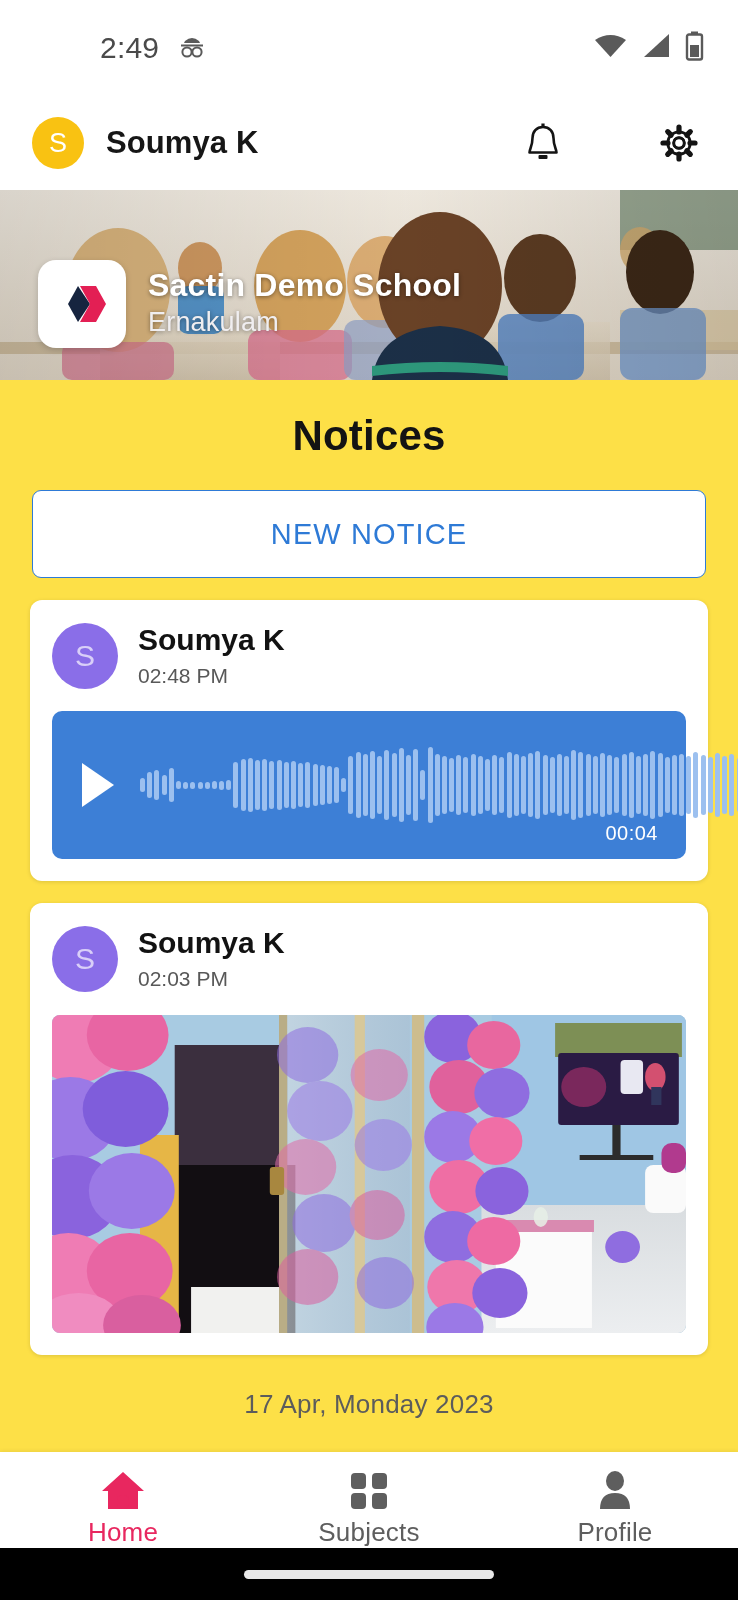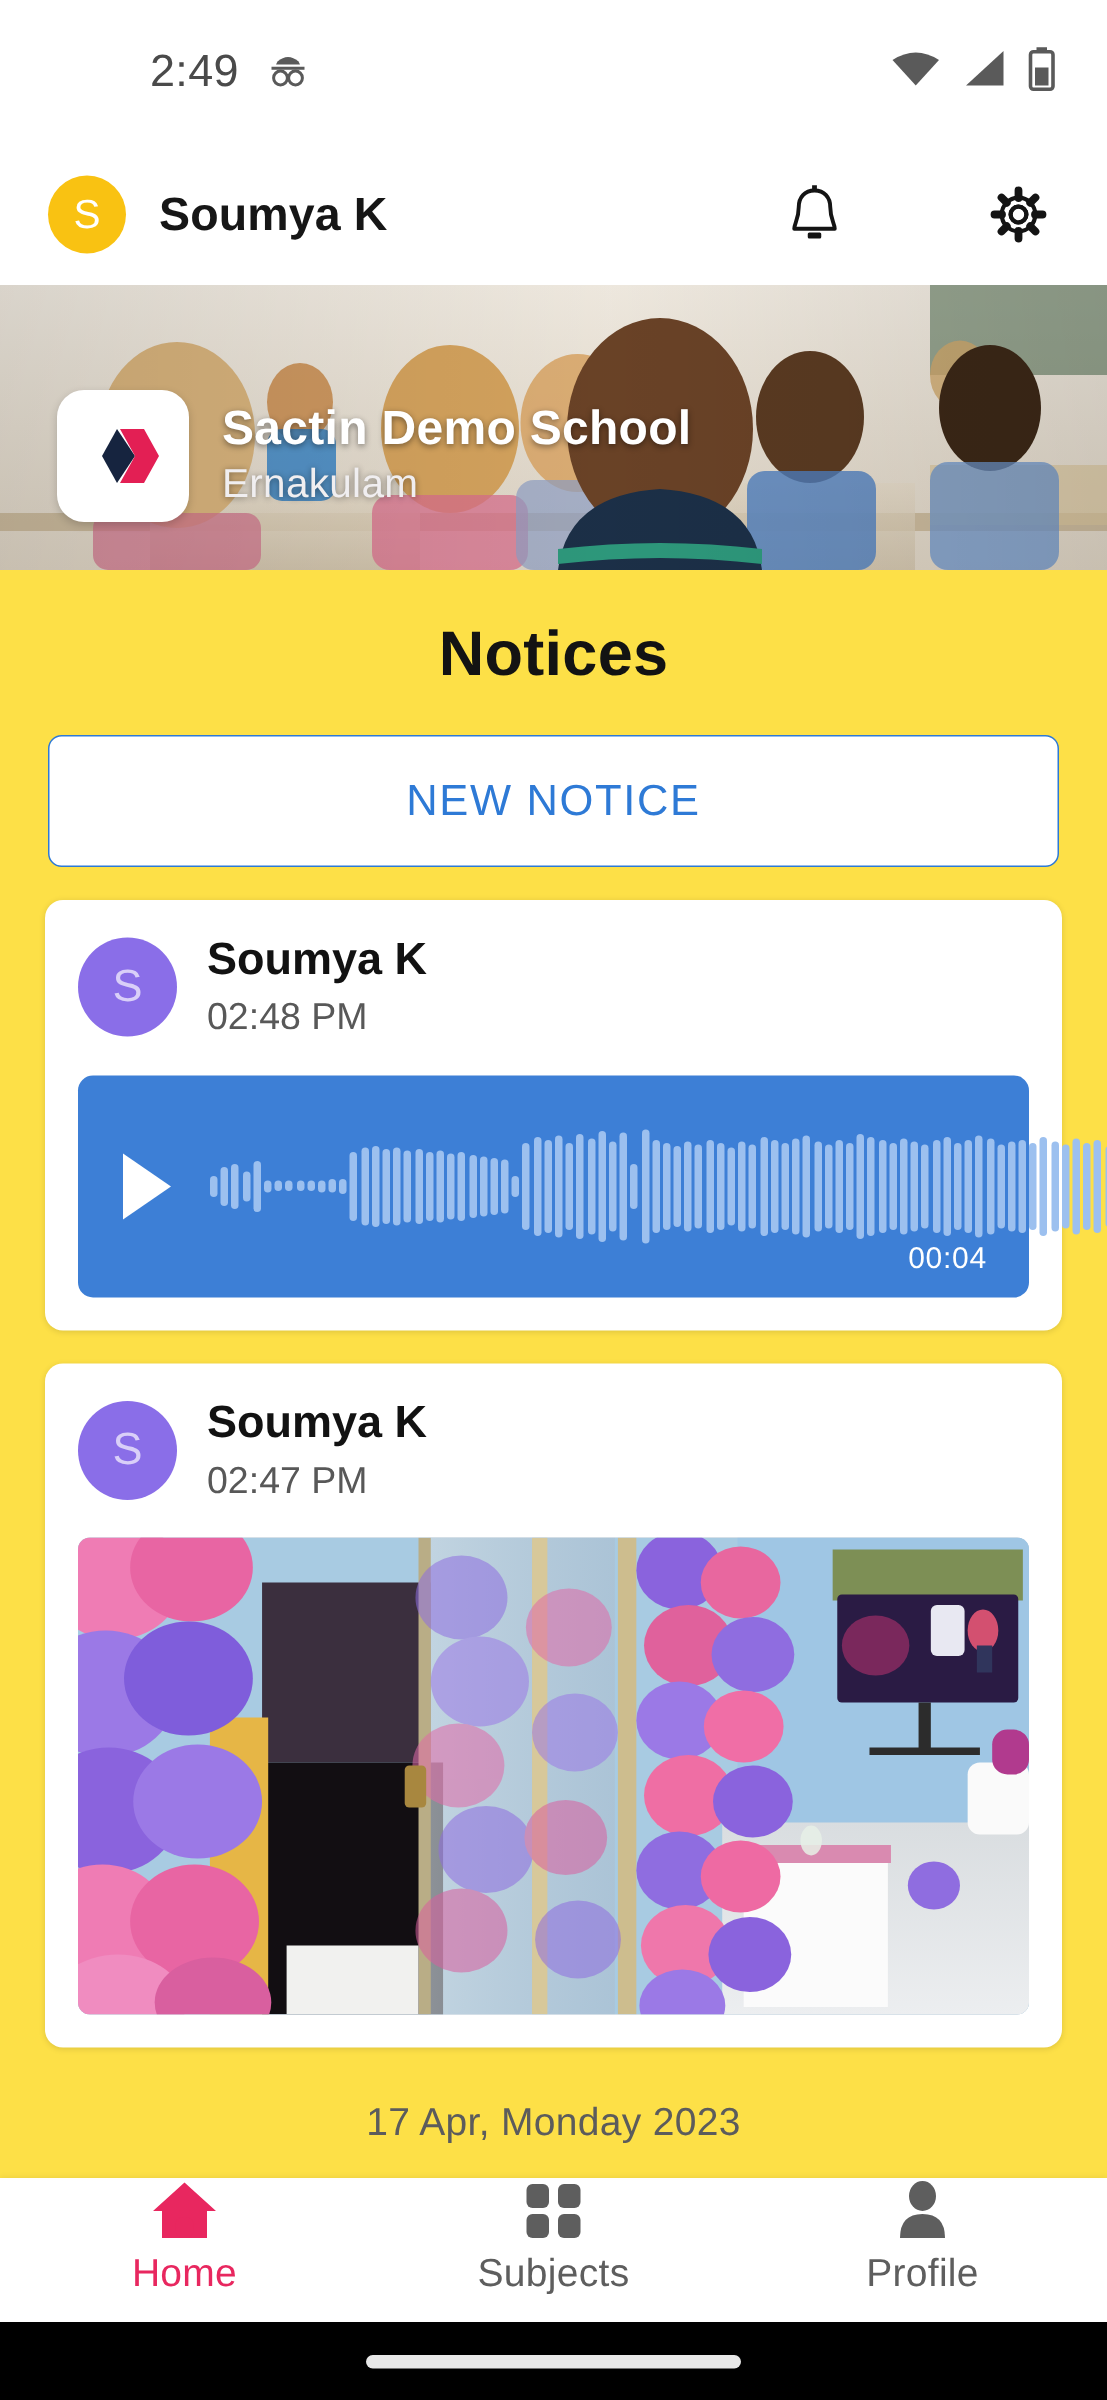--- a/index.html
+++ b/index.html
@@ -82,21 +82,21 @@
     margin:22px 30px 0 30px; background:#ffffff; border-radius:12px;
     box-shadow:0 1px 4px rgba(0,0,0,.13); padding:22px 22px 22px 22px;
   }
   .card-head { display:flex; align-items:center; gap:20px; }
   .avatar-purple {
     width:66px; height:66px; border-radius:50%; background:#8a6ee8;
     display:flex; align-items:center; justify-content:center;
     color:#d9cff8; font-size:30px; flex:none;
   }
   .card-meta-name { font-size:30px; color:#121212; font-weight:600; line-height:1.2; }
-  .card-meta-time { font-size:25px; color:#585858; line-height:1.3; margin-top:4px; }
+  .card-meta-time { font-size:21px; color:#585858; line-height:1.3; margin-top:4px; }
 
   
   .audio-player {
     margin-top:22px; background:#3d7fd6; border-radius:10px; height:148px;
     display:flex; align-items:center; position:relative; padding:0 26px 0 30px;
   }
   .play-triangle {
     width:0; height:0; border-top:22px solid transparent; border-bottom:22px solid transparent;
     border-left:32px solid #ffffff; flex:none; margin-right:26px;
   }
@@ -108,21 +108,21 @@
 
   
   .notice-image {
     margin-top:22px; height:318px; border-radius:8px; overflow:hidden; position:relative;
     background:#b9c7d4;
   }
 
   
   .bottomnav {
     position:absolute; left:0; right:0; bottom:52px; height:96px; background:#ffffff;
-    display:flex; align-items:flex-start; box-shadow:0 -1px 4px rgba(0,0,0,.07);
+    display:flex; align-items:flex-end; box-shadow:0 -1px 4px rgba(0,0,0,.07);
   }
   .navitem {
     flex:1; display:flex; flex-direction:column; align-items:center; justify-content:center; gap:6px;
   }
   .navlabel { font-size:26px; color:#5e5e5e; letter-spacing:.2px; }
   .navitem.active .navlabel { color:#e8275f; }
   .gesturebar {
     position:absolute; left:0; right:0; bottom:0; height:52px; background:#000000;
     display:flex; align-items:center; justify-content:center;
   }
@@ -352,21 +352,21 @@
           </div>
         <div class="audio-duration">00:04</div>
       </div>
     </div>
 
     <div class="card">
       <div class="card-head">
         <div class="avatar-purple">S</div>
         <div>
           <div class="card-meta-name">Soumya K</div>
-          <div class="card-meta-time">02:47 PM</div>
+          <div class="card-meta-time">02:03 PM</div>
         </div>
       </div>
       <div class="notice-image">
         <svg width="100%" height="100%" viewBox="0 0 620 318" preserveAspectRatio="none">
           <defs>
             <linearGradient id="floorg" x1="0" y1="0" x2="0" y2="1">
               <stop offset="0%" stop-color="#d9dde0"></stop>
                 <stop offset="100%" stop-color="#eceef0"></stop>
             </linearGradient>
             <linearGradient id="glassg" x1="0" y1="0" x2="1" y2="0">

